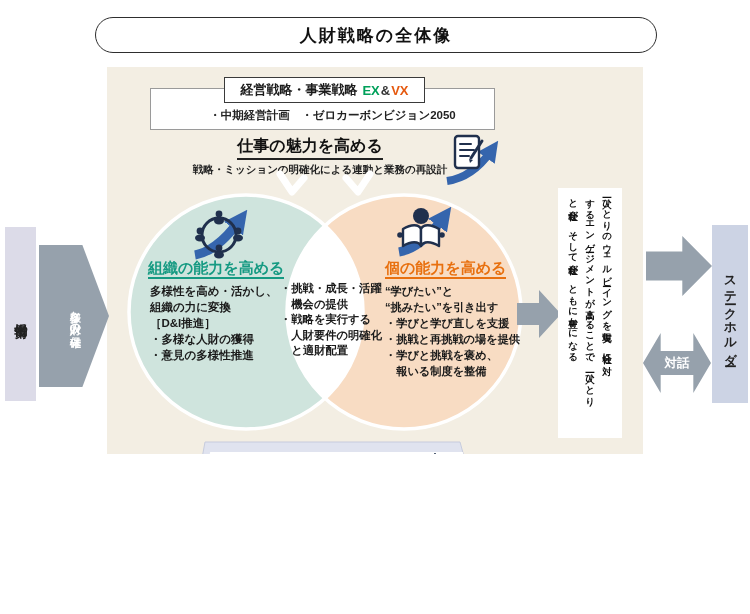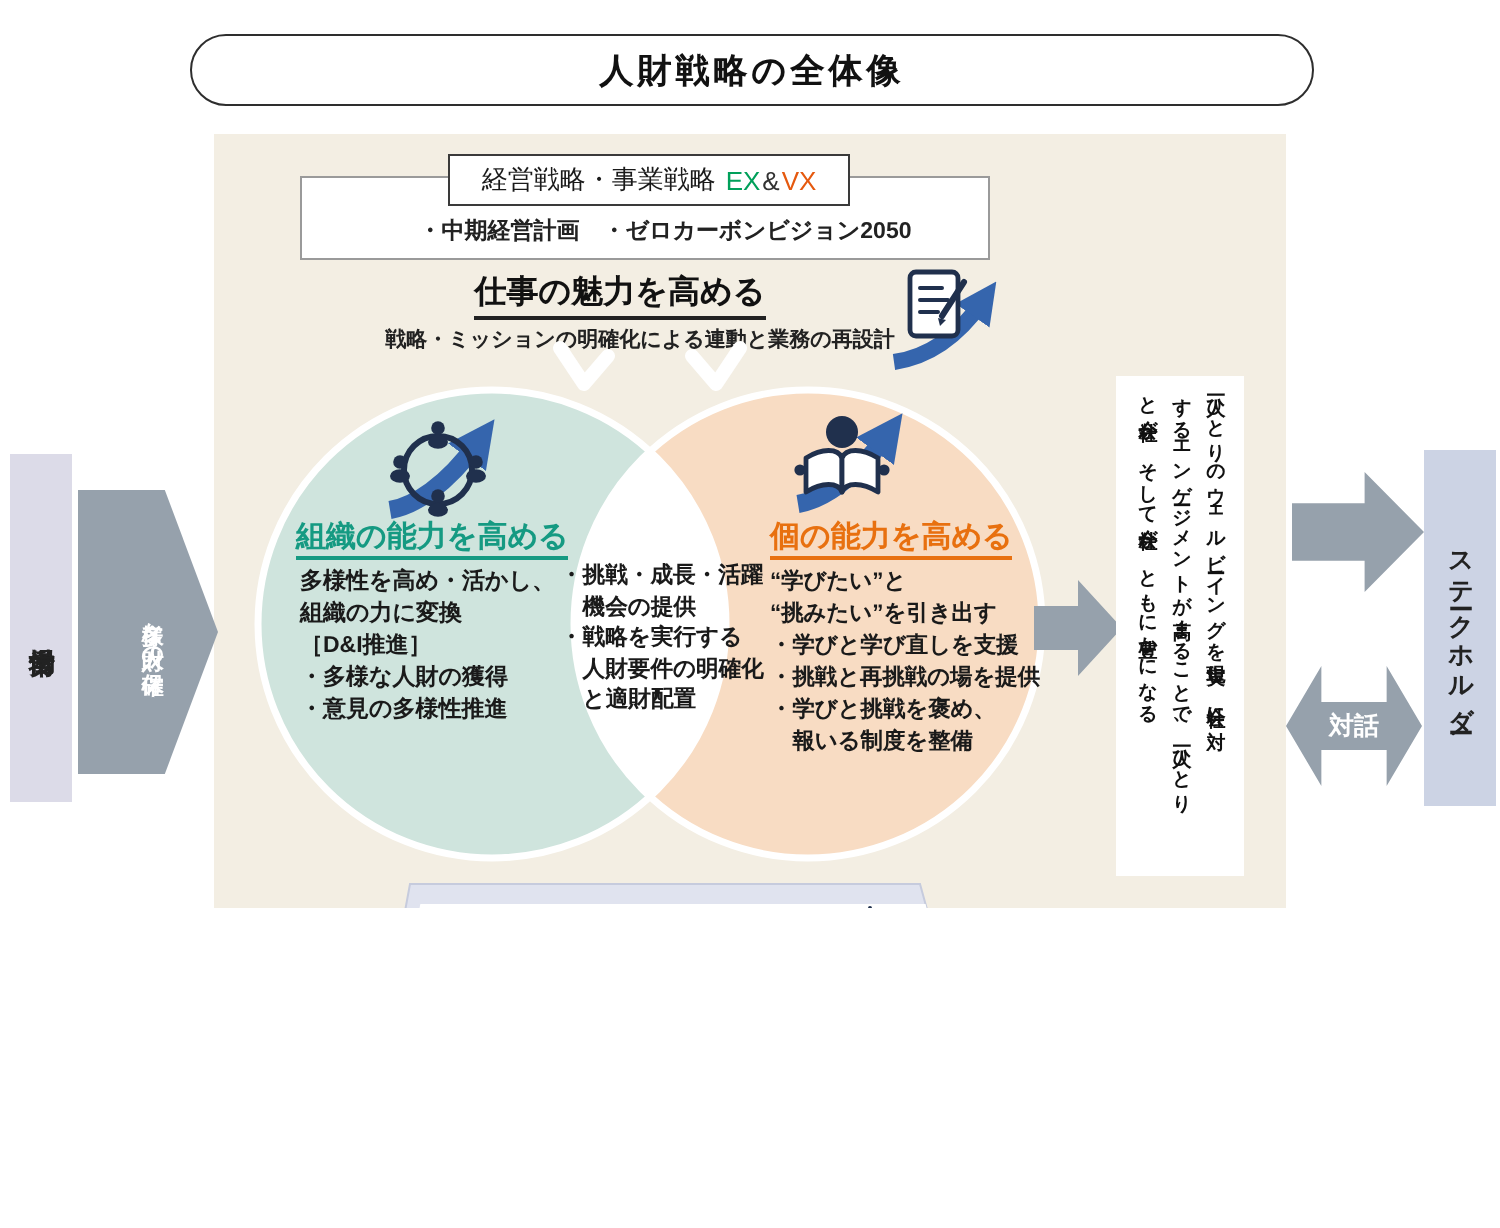--- a/index.html
+++ b/index.html
@@ -13,21 +13,21 @@
         background:#fff;display:flex;align-items:center;justify-content:center;
         font-size:17px;font-weight:bold;letter-spacing:2px;color:#111;}
 
   
   .panel{left:107px;top:67px;width:536px;height:533px;background:var(--c-panel-beige);}
 
   
   .strat-outer{left:150px;top:88px;width:343px;height:40px;background:#fff;border:1px solid #9a9a9a;}
   .strat-items{position:absolute;left:0;right:0;top:19px;text-align:center;font-size:11.5px;font-weight:600;color:#222;}
   .strat-inner{left:224px;top:77px;width:199px;height:24px;background:#fff;border:1.6px solid #3a3a3a;
-               display:flex;align-items:center;justify-content:center;font-size:13px;font-weight:normal;gap:1px;}
+               display:flex;align-items:center;justify-content:center;font-size:13px;font-weight:bold;gap:1px;}
   .strat-inner .ex{color:var(--c-ex-green);margin-left:4px;}
   .strat-inner .amp{color:#333;}
   .strat-inner .vx{color:var(--c-vx-orange);}
 
   
   .work-head{left:155px;top:136px;width:310px;text-align:center;}
   .work-title{display:inline-block;font-size:16px;font-weight:bold;color:#111;
               border-bottom:2px solid #222;padding-bottom:1px;}
   .work-sub{margin-top:3px;font-size:10.5px;font-weight:600;color:#222;}
 

